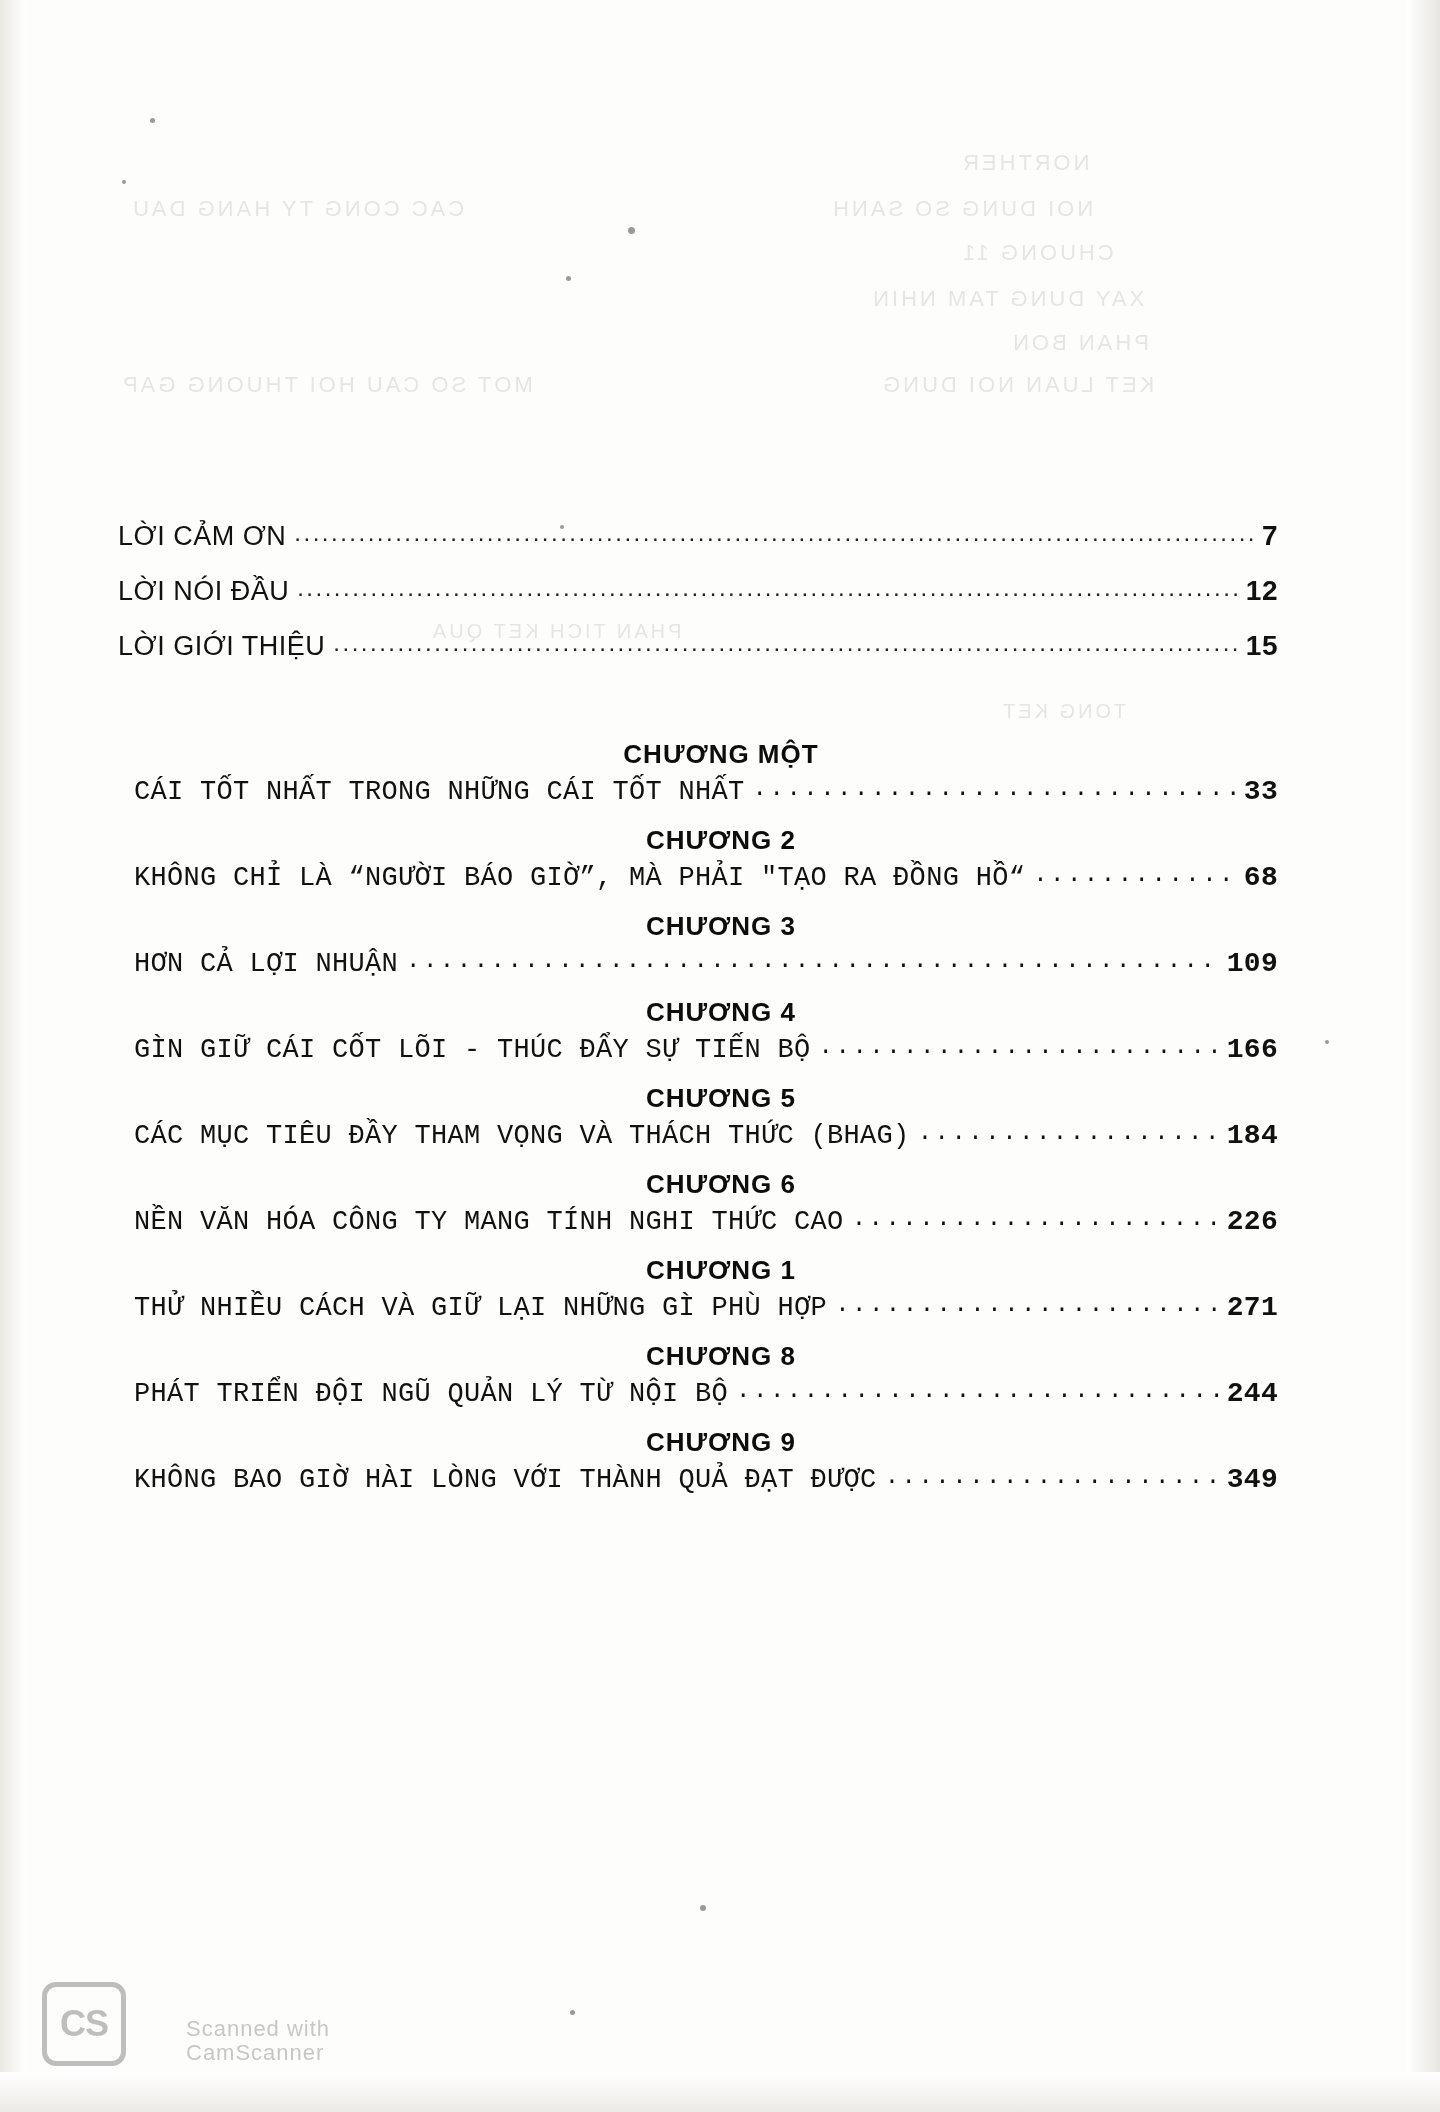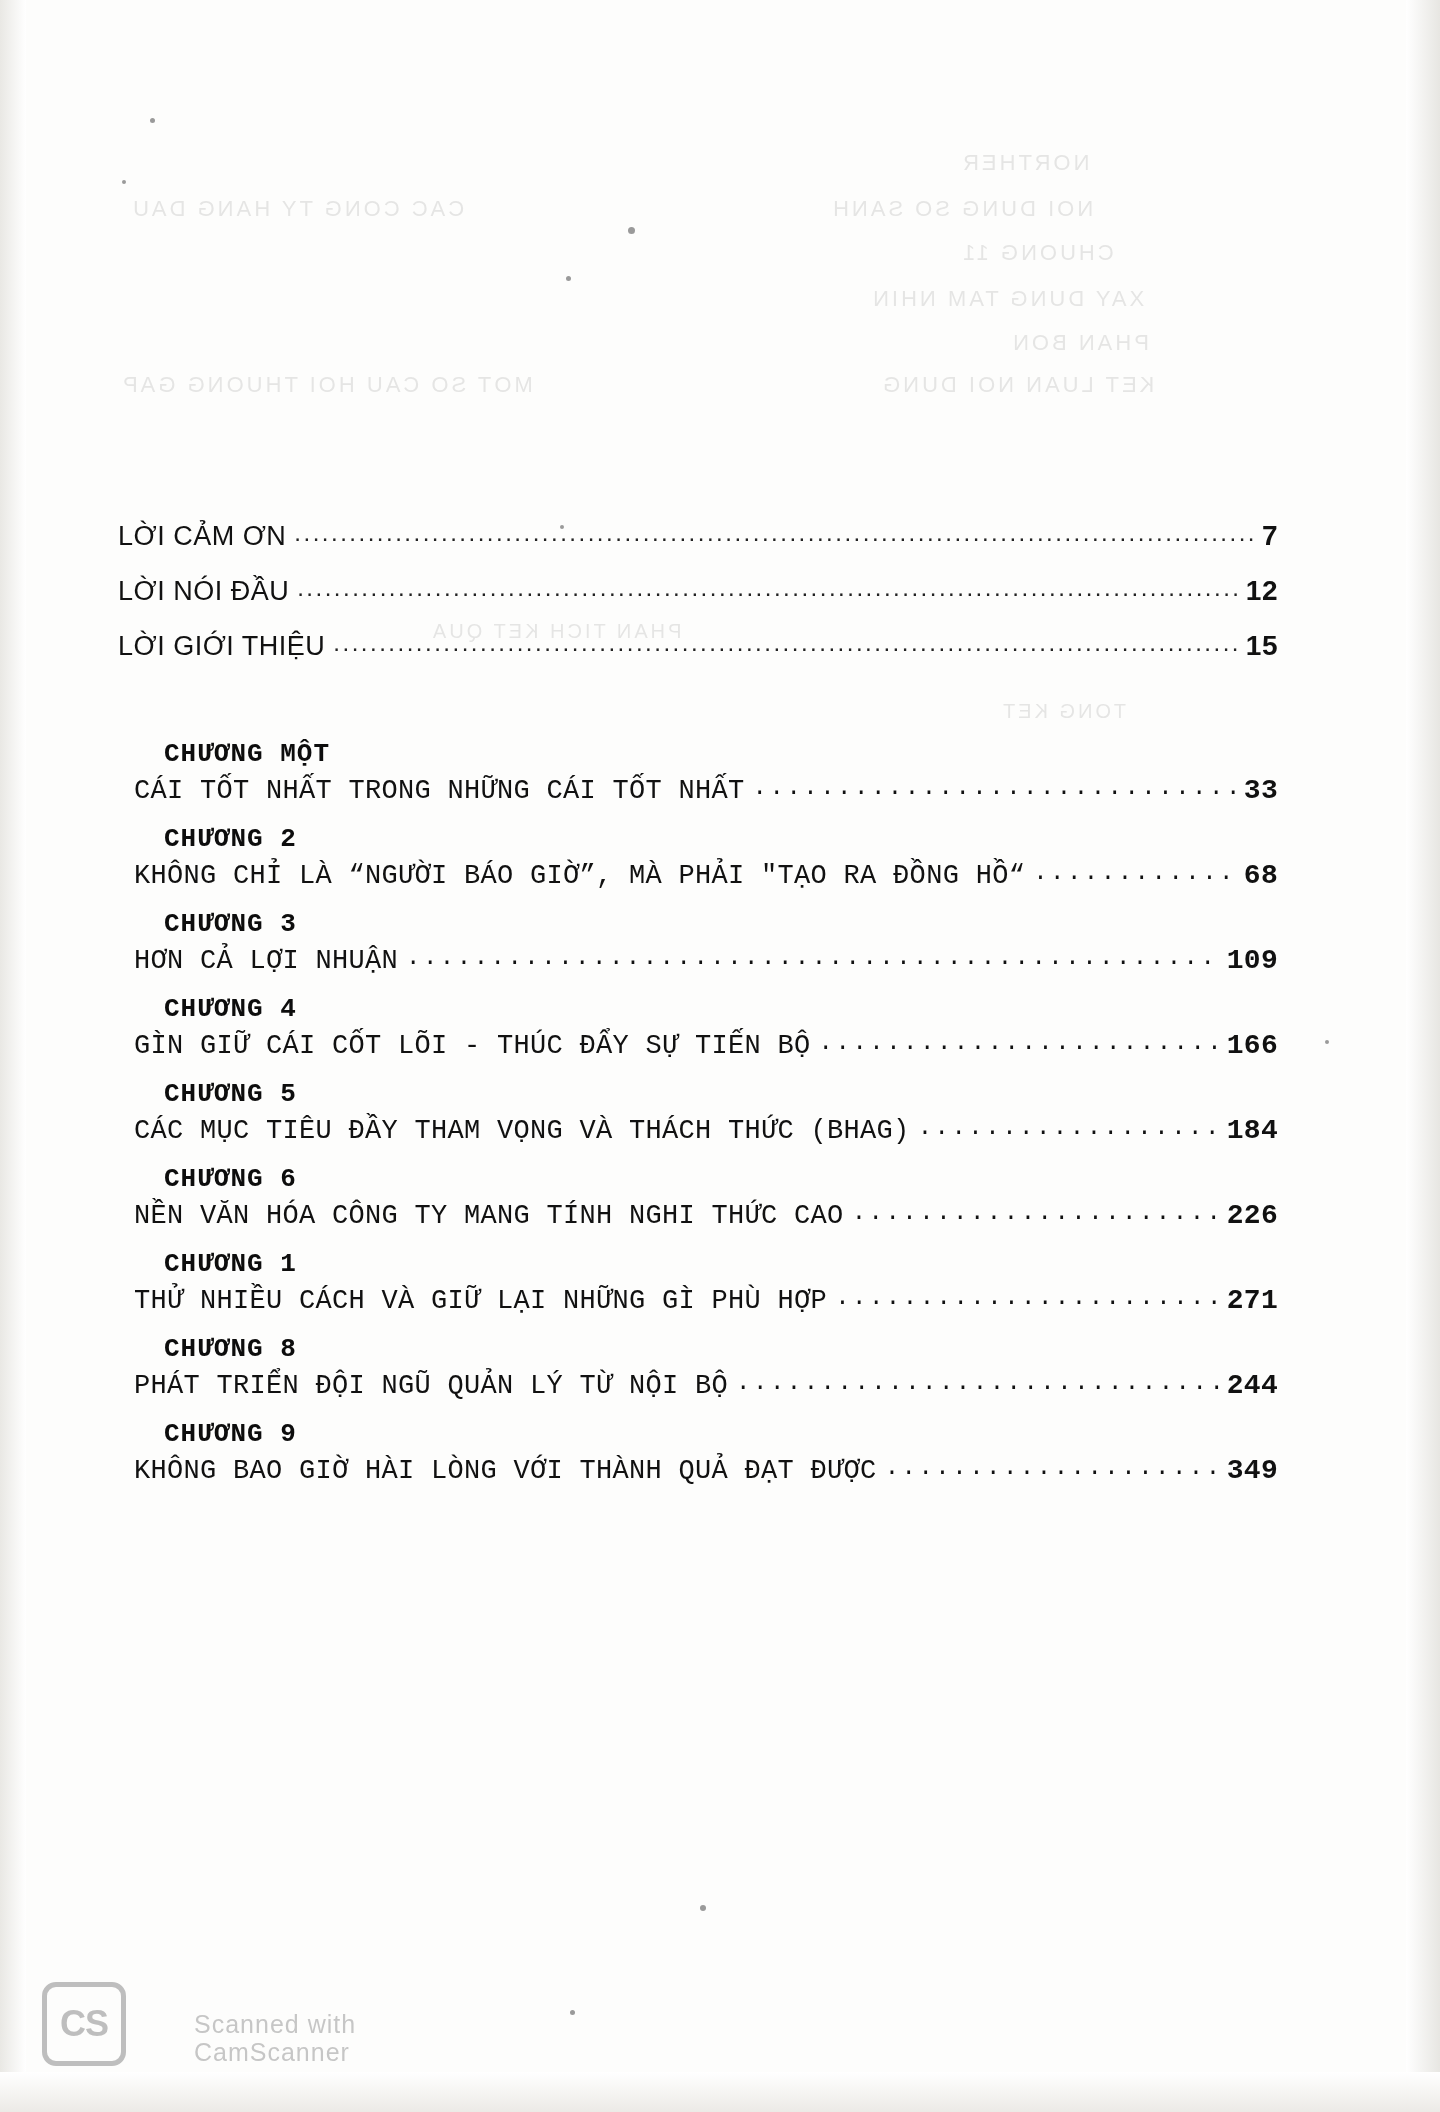--- a/index.html
+++ b/index.html
@@ -104,27 +104,28 @@
     flex: 0 0 auto;
     font-weight: bold;
     font-size: 28px;
   }
 
   .gap { height: 54px; }
 
   
   .chapter { margin-bottom: 16px; }
   .chapter-head {
-    font-family: Liberation Mono, monospace;
+    font-family: Liberation Sans, sans-serif;
     font-weight: bold;
     font-size: 26px;
     letter-spacing: 1px;
     margin-left: 46px;
     margin-bottom: 6px;
     color: #0d0d0d;
+    text-align: center;
   }
   .chapter-row {
     display: flex;
     align-items: baseline;
     font-family: Liberation Mono, monospace;
     font-size: 27px;
     letter-spacing: 0.3px;
     white-space: nowrap;
     margin-bottom: 18px;
     margin-left: 16px;
@@ -164,24 +165,24 @@
     color: #8c8c8c;
     font-family: "Liberation Sans", sans-serif;
     font-weight: bold;
     font-size: 36px;
     display: flex;
     align-items: center;
     justify-content: center;
     letter-spacing: -1px;
   }
   .cs-text {
-    margin-left: 36px;
+    margin-left: 28px;
     color: #9a9a9a;
     font-family: "Liberation Sans", sans-serif;
-    font-size: 25px;
+    font-size: 22px;
     line-height: 1.12;
     letter-spacing: 1px;
   }
   .speck {
     position: absolute;
     background: #9a9a9a;
     border-radius: 50%;
   }
 </style>
 </head>

